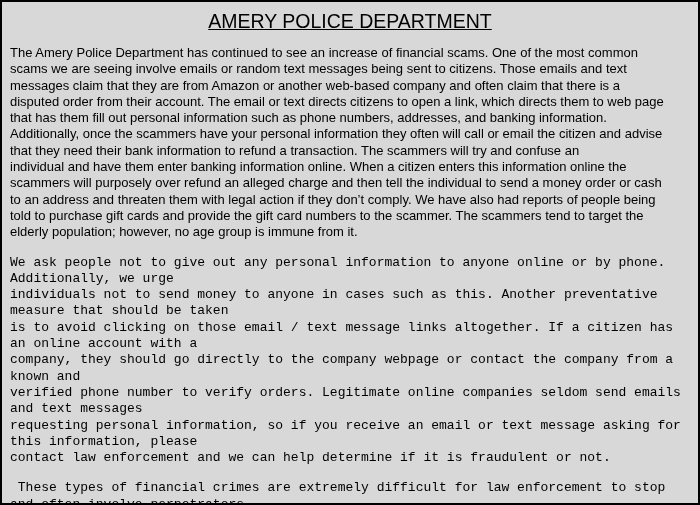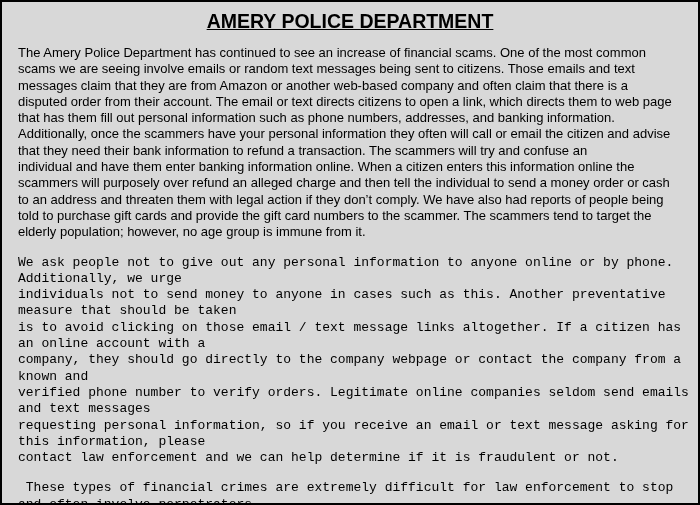--- a/index.html
+++ b/index.html
@@ -14,29 +14,29 @@
     border: 2px solid #000000;
     background: #d8d8d8;
     padding: 6px 8px 0 8px;
     overflow: hidden;
     font-family: "Liberation Sans", "DejaVu Sans", sans-serif;
     color: #000000;
   }
   .title {
     font-size: 19.5px;
     line-height: 23px;
-    font-weight: bold;
+    font-weight: normal;
     text-align: center;
     text-decoration: underline;
     margin: 2px 0 8px 0;
   }
   .body-text {
     font-size: 13px;
     line-height: 16.3px;
-    margin: 12px 0 0 8px;
+    margin: 12px 0 0 0;
     white-space: pre-line;
   }
   .body-text + .body-text {
     margin-top: 14px;
     font-family: Liberation Mono, monospace;
   }
 </style>
 </head>
 <body>
 

